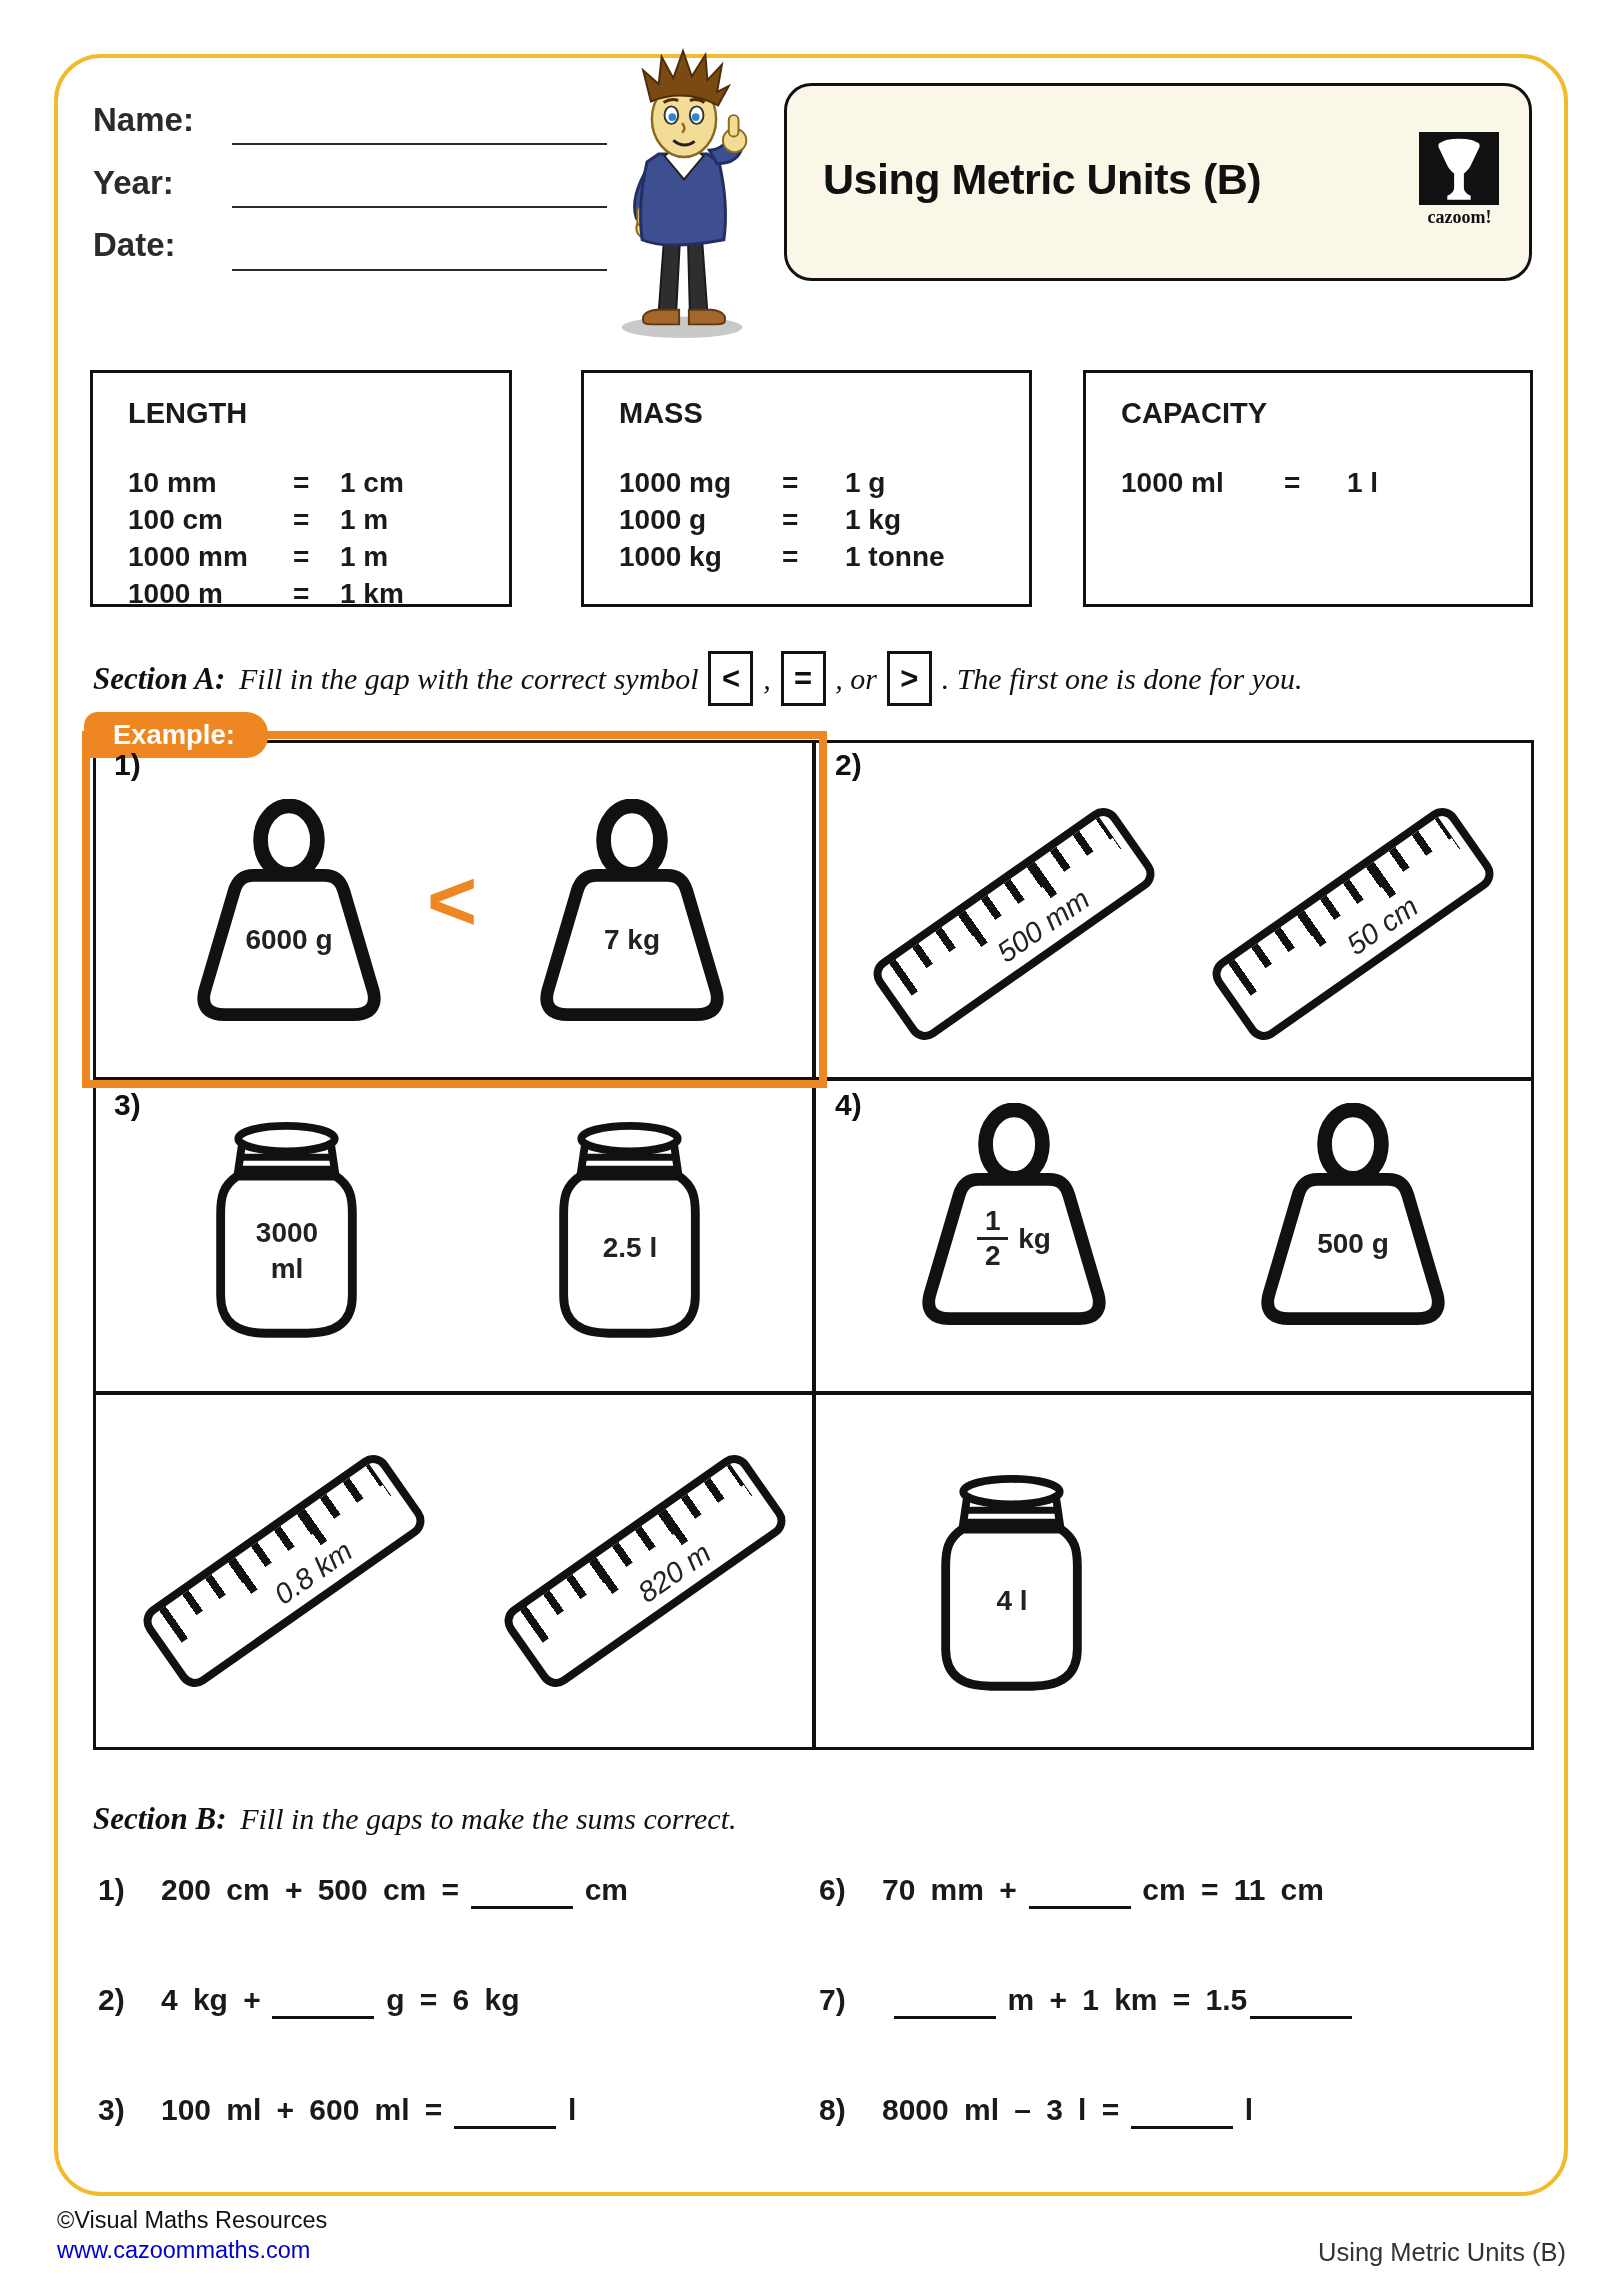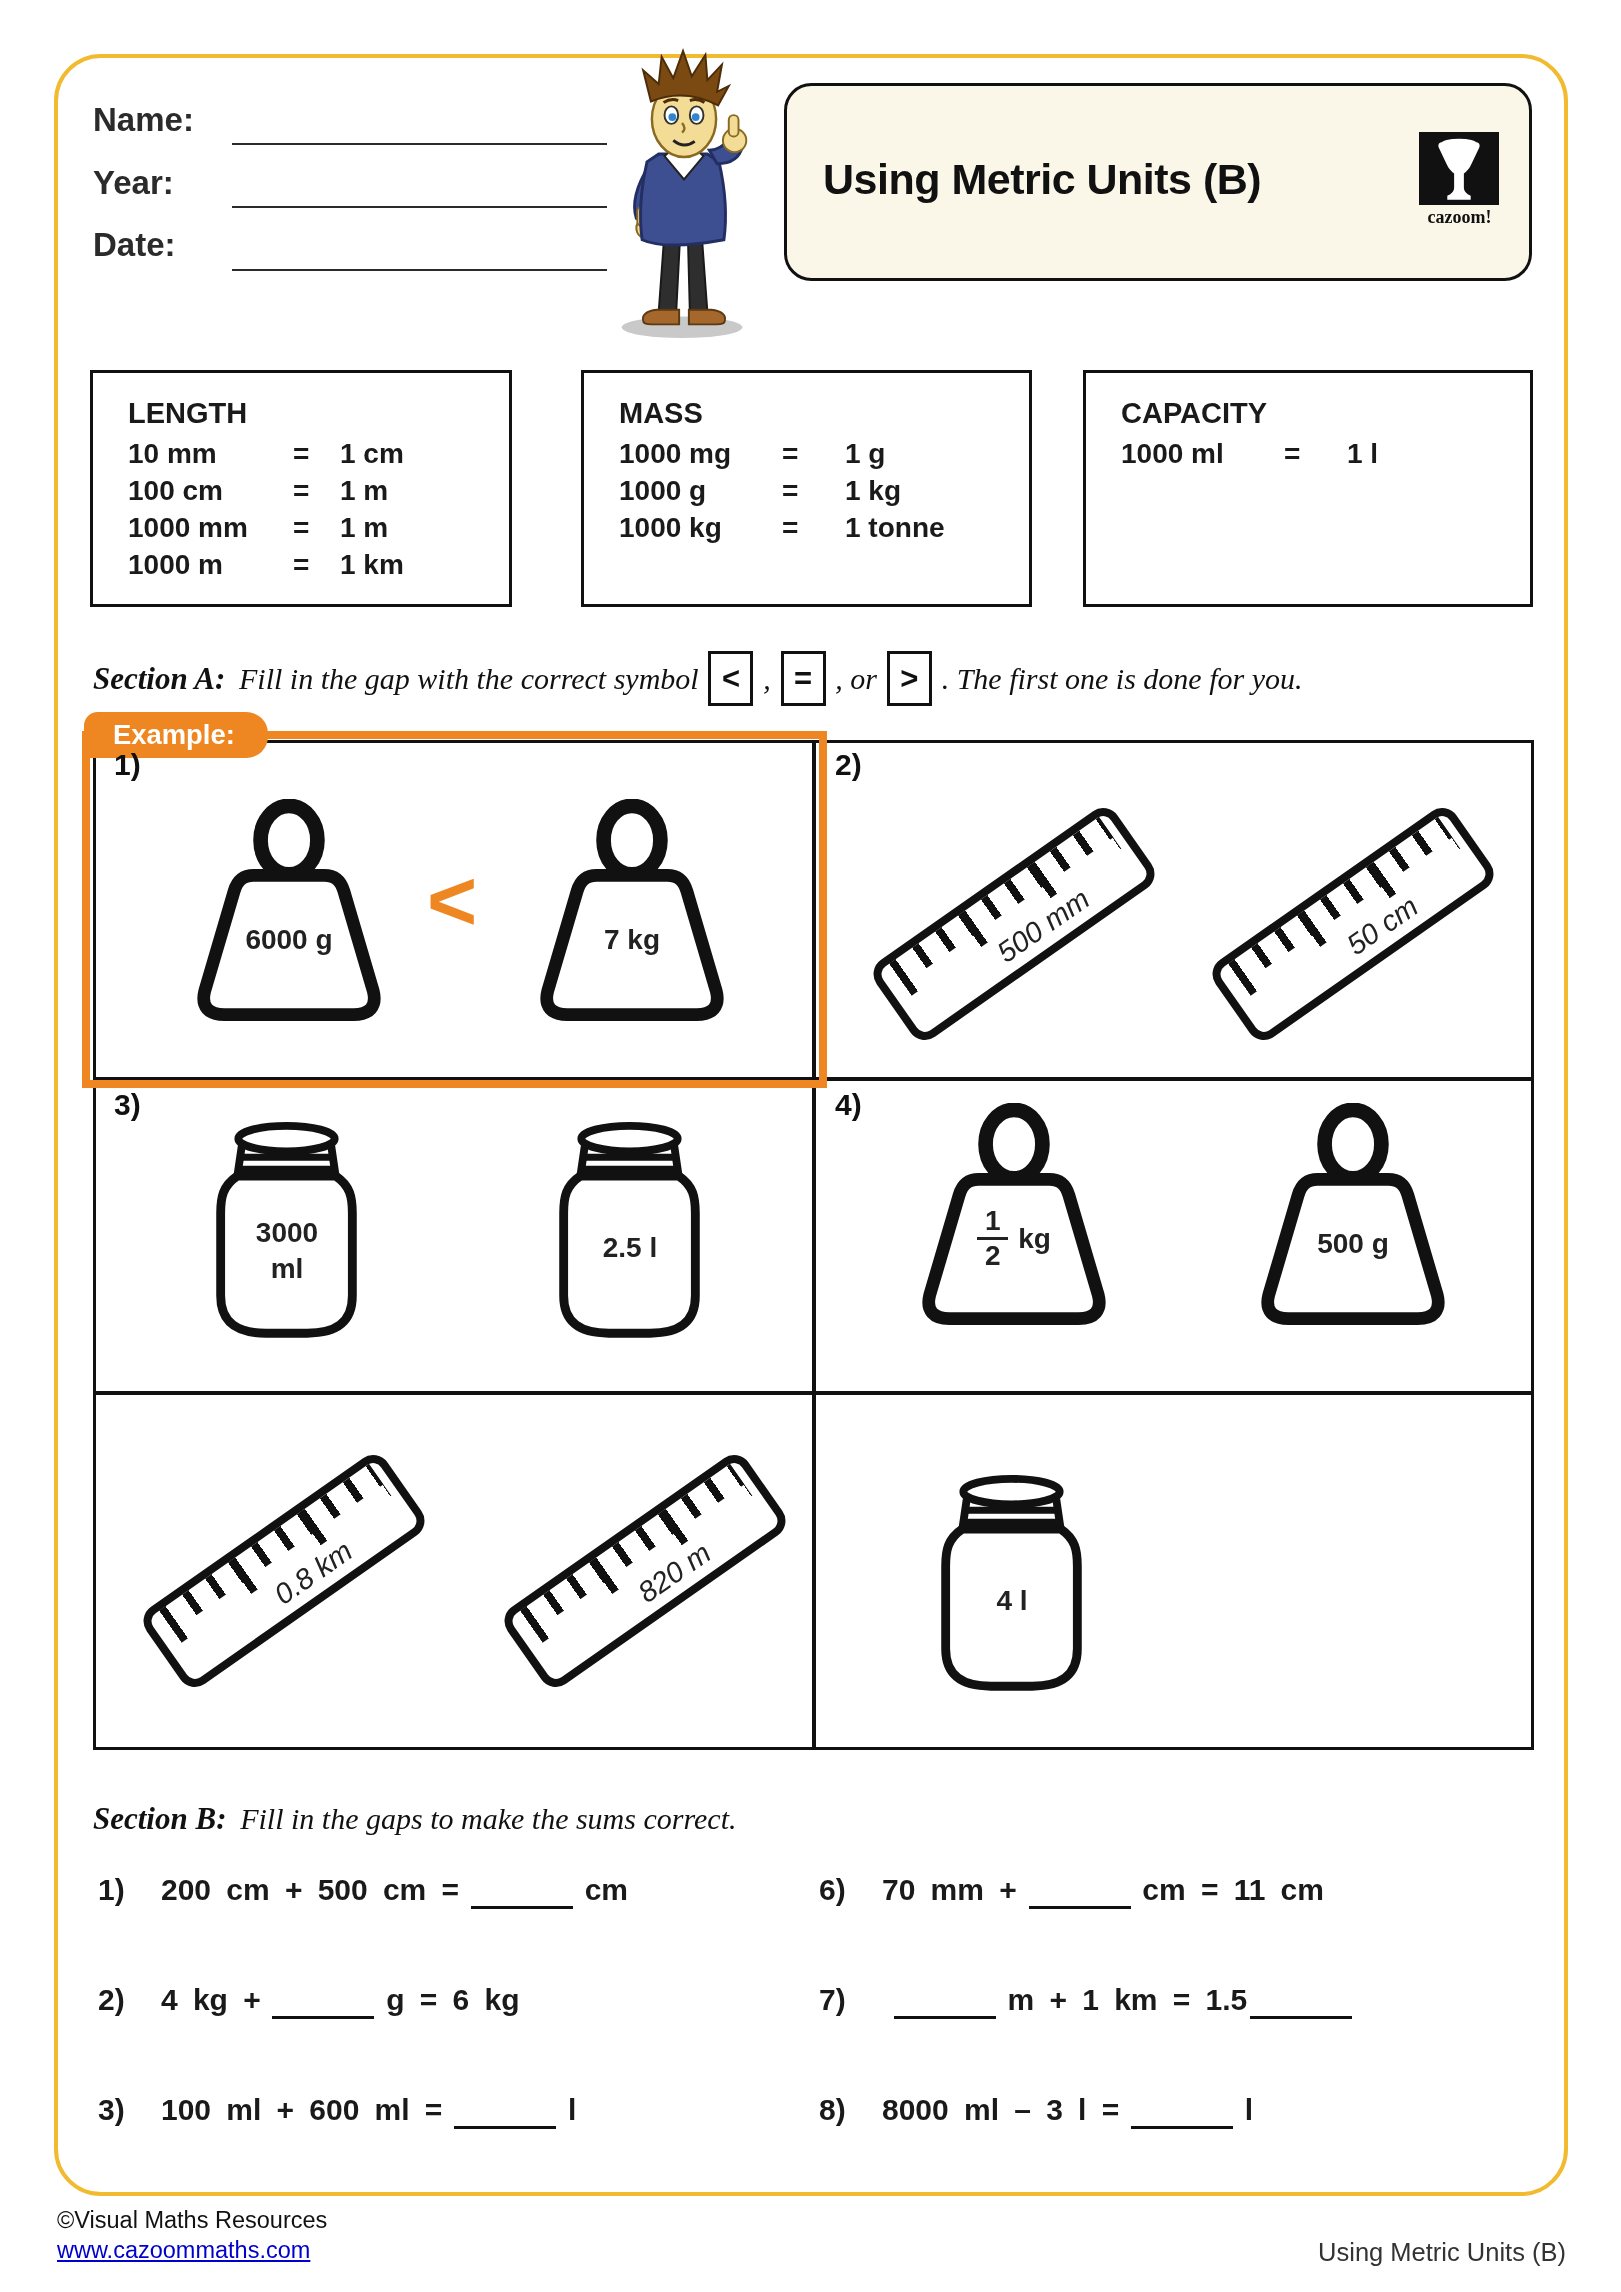--- a/index.html
+++ b/index.html
@@ -15,21 +15,21 @@
   .hline { left:232px; width:375px; border-bottom:2.9px solid #2b2b2b; height:0; }
 
   
   .titlebox { left:784px; top:83px; width:748px; height:198px; background:#FAF6E8; border:3.9px solid #111; border-radius:27.4px; }
   .title { left:823px; top:155px; font-weight:bold; font-size:43px; color:#111; letter-spacing:-0.5px; }
   .logo-sq { left:1419px; top:132px; width:80px; height:73px; background:#111; }
   .brand { left:1390px; top:207px; width:139px; text-align:center; font-family:"Liberation Serif", serif; font-weight:bold; font-size:18px; color:#111; }
 
   
   .refbox { top:370px; height:237px; border:3.9px solid #111; background:#fff; padding:23.5px 9.8px 0 35px; }
-  .refbox h3 { font-size:29px; font-weight:bold; color:#1a1a1a; margin-bottom:5px; }
+  .refbox h3 { font-size:29px; font-weight:bold; color:#1a1a1a; margin-bottom:34px; }
   .refrow { display:grid; grid-template-columns:165px 47px auto; font-size:28px; font-weight:bold; color:#1a1a1a; line-height:37px; }
   .refbox.mass .refrow, .refbox.cap .refrow { grid-template-columns:147px 47px auto;gap:16px; }
 
   
   .sect { left:93px; width:1441px; display:flex; align-items:center; font-family:"Liberation Serif", serif; font-style:italic; font-size:30px; color:#111; }
   .sect .slabel { font-weight:bold; font-size:31px; margin-right:13.7px; }
   .sym { width:45px; height:55px; border:3.9px solid #111; display:inline-flex; align-items:center; justify-content:center; font-family:"Liberation Sans", sans-serif; font-style:normal; font-weight:bold; font-size:31px; margin:0 9.8px; flex:none; }
 
   
   .grid { left:93px; top:740px; width:1441px; height:1010px; border:3.9px solid #111; }
@@ -66,21 +66,21 @@
   .jlabel { position:absolute; left:17.6px; right:17.6px; top:98px; text-align:center; font-weight:bold; font-size:28px; color:#222; line-height:36px; white-space:pre-line; }
 
   
   .sum { display:flex; align-items:center; font-weight:bold; font-size:30px; color:#1a1a1a; word-spacing:6.9px; }
   .sum .num { width:63px; flex:none; }
   .blank { display:inline-block; width:102px; border-bottom:3.9px solid #111; height:39px; margin:0 11.8px; flex:none; }
   .blank.tight { margin-left:2.9px; }
 
   
   .foot { font-size:23.5px; color:#111; }
-  .foot-link { font-size:23.5px; color:#0000CC; text-decoration:underline; cursor:pointer; }
+  .foot-link { font-size:23.5px; color:#0000CC; cursor:pointer; }
   .foot-right { right:55px; text-align:right; font-size:25.5px; color:#333; }
 </style>
 </head>
 <body>
 
 <div id="page">
   <div class="abs frame"></div>
 
   <div class="abs hlabel" style="top:101px;">Name:</div>
   <div class="abs hline" style="top:143px;"></div>

